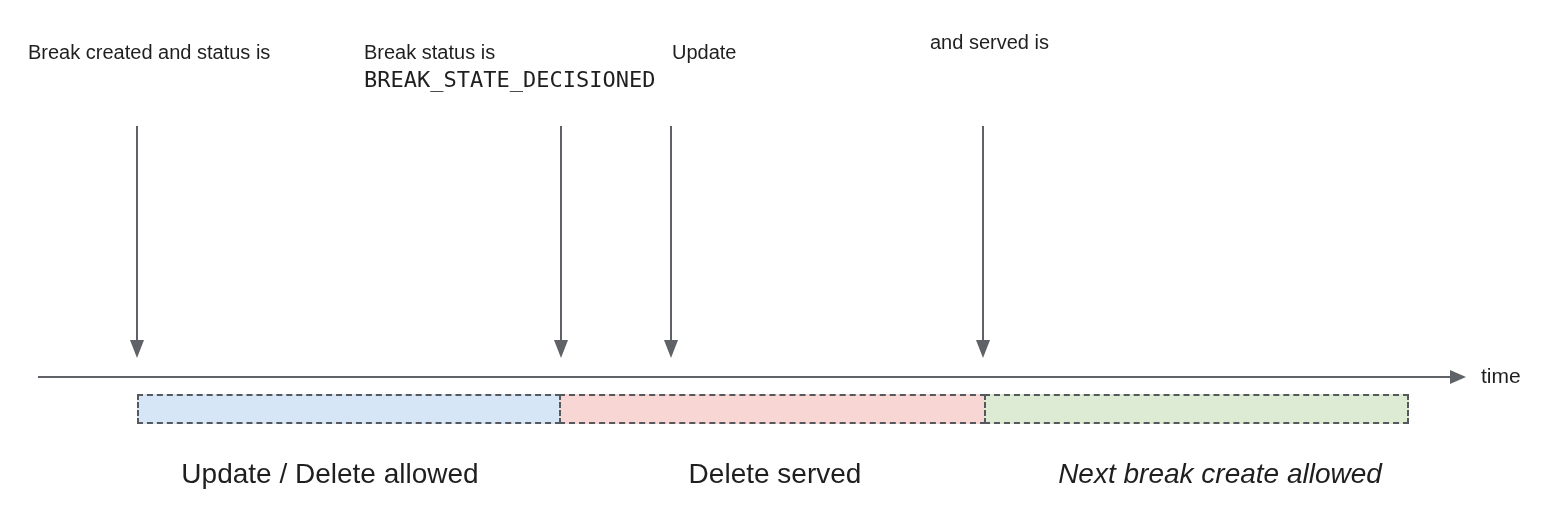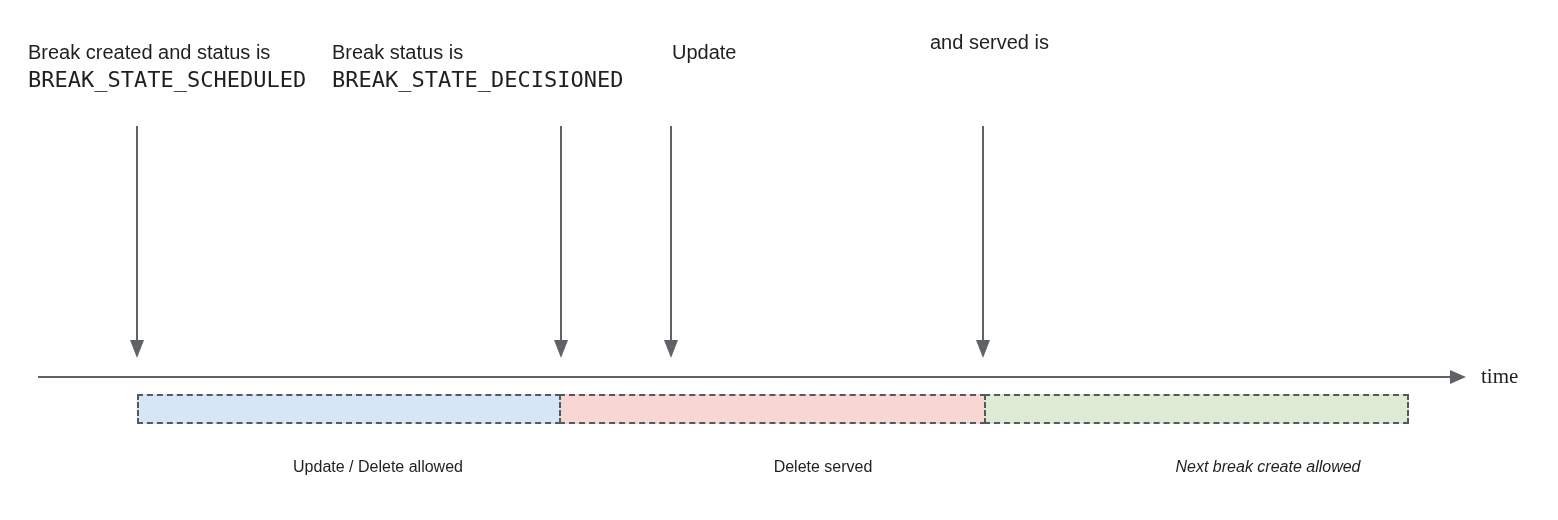--- a/index.html
+++ b/index.html
@@ -43,46 +43,45 @@
   }
   .timeline-head {
     position: absolute; left: 1450px; top: 370px;
     width: 0; height: 0;
     border-top: 7px solid transparent;
     border-bottom: 7px solid transparent;
     border-left: 16px solid #5f6368;
   }
   .time-label {
     position: absolute; left: 1481px; top: 364px;
-    font-size: 21px; color: #1f1f1f; font-family: Liberation Serif, serif;
+    font-size: 21px; color: #1f1f1f;
   }
   .segment {
     position: absolute; top: 394px; height: 30px;
     border: 2px dashed #55585c;
   }
   .seg-blue  { left: 137px; width: 424px; }
   .seg-red   { left: 559px; width: 427px; }
   .seg-green { left: 984px; width: 425px; }
   .segment-label {
     position: absolute; top: 458px;
     transform: translateX(-50%);
-    font-size: 16px; white-space: nowrap; color: #1f1f1f; margin-left: 48px;
+    font-size: 28px; white-space: nowrap; color: #1f1f1f;
   }
 </style>
 </head>
 <body>
 
 <div class="canvas">
 
   <div class="annotation" style="left:28px; top:38px;">
     <span class="line">Break created and status is</span>
-    <span class="line code">BREAK_STATE_SCHEDULED</span>
   </div>
 
-  <div class="annotation" style="left:332px; top:38px;">
+  <div class="annotation" style="left:364px; top:38px;">
     <span class="line">Break status is</span>
     <span class="line code">BREAK_STATE_DECISIONED</span>
   </div>
 
   <div class="annotation" style="left:672px; top:38px;">
     <span class="line">Update</span>
   </div>
 
   <div class="annotation" style="left:930px; top:28px;">
     <span class="line">and served is</span>

